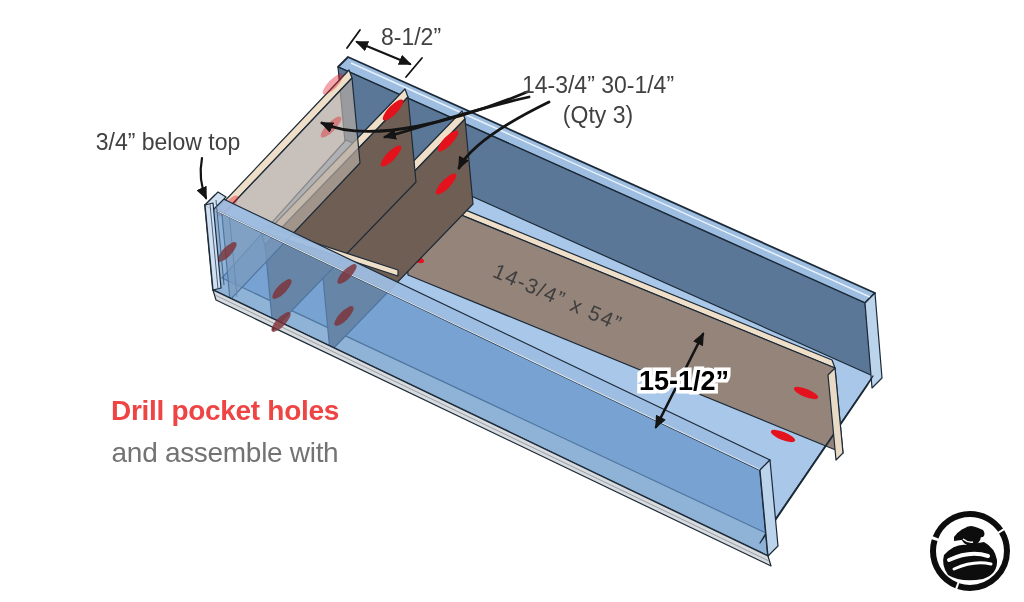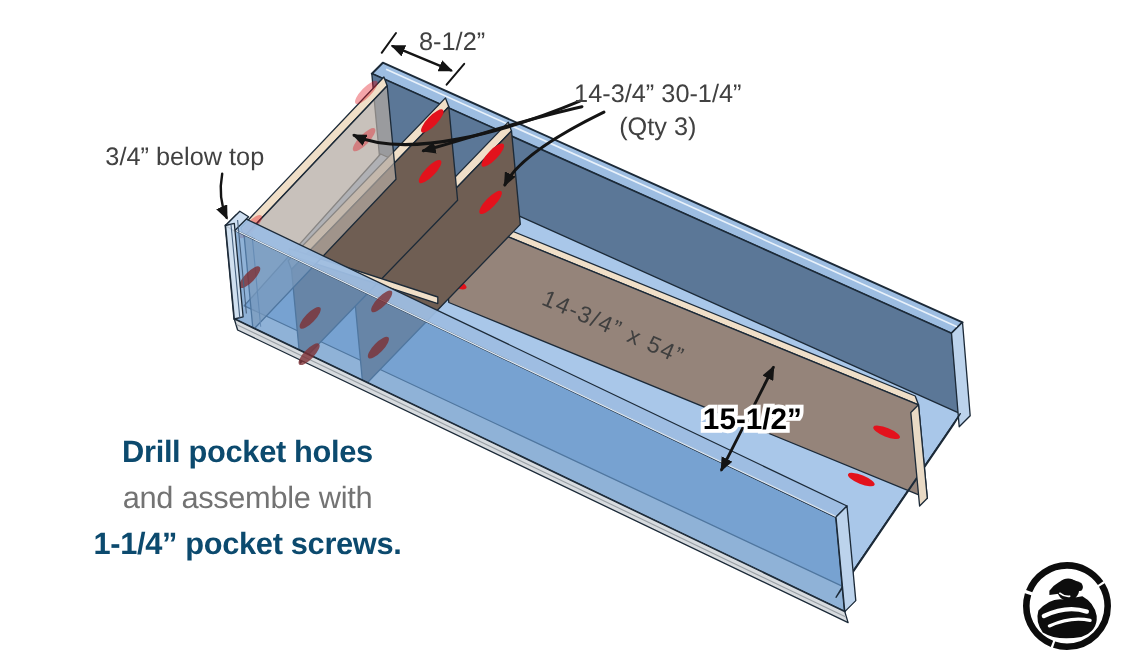--- a/index.html
+++ b/index.html
@@ -15,21 +15,21 @@
   .rot-label{font-size:21px;fill:#3f3f3f;letter-spacing:1.5px;text-anchor:middle;}
   .edge{stroke:#1c2a38;stroke-width:1.8;stroke-linejoin:round;}
   .edge-thin{stroke:#1c2a38;stroke-width:1.2;stroke-linejoin:round;}
   .arrow{fill:none;stroke:#141414;stroke-width:2.8;stroke-linecap:round;}
   .arrow-dim{fill:none;stroke:#141414;stroke-width:2.2;stroke-linecap:round;}
   .tick{stroke:#141414;stroke-width:1.8;stroke-linecap:round;}
   .note{
     position:absolute;left:50px;top:390px;width:350px;text-align:center;
     font-size:28px;line-height:42px;letter-spacing:-0.3px;
   }
-  .note .accent{color:#0c4a6e;font-weight:700;}
+  .note .accent{color:#ef4444;font-weight:700;}
   .note .plain{color:#737373;font-weight:400;}
 </style>
 </head>
 <body>
 
 <div class="stage">
   <svg width="1024" height="602" viewBox="0 0 1024 602">
     <defs>
       <marker id="ah" markerWidth="13" markerHeight="11" refX="11" refY="5.5" orient="auto-start-reverse" markerUnits="userSpaceOnUse" viewBox="0 0 13 11">
         <path d="M0,0 L13,5.5 L0,11 Z" fill="#141414"></path>
@@ -145,15 +145,14 @@
       <path d="M -16,-14 Q -4,-30 13,-21 Q 16,-17 13,-14 L -16,-10 Z" fill="#0d0d0d"></path>
       <path d="M -7,-12 Q -2,-8 3,-9" stroke="#ffffff" stroke-width="1.6" fill="none"></path>
       <path d="M -21,9 Q 0,-1 18,5" stroke="#ffffff" stroke-width="4" fill="none" stroke-linecap="round"></path>
       <path d="M -16,18 Q 4,9 21,13" stroke="#ffffff" stroke-width="3" fill="none" stroke-linecap="round"></path>
     </g>
   </svg>
 
   <div class="note">
     <div class="accent">Drill pocket holes</div>
     <div class="plain">and assemble with</div>
-    <div class="accent">1-1/4” pocket screws.</div>
   </div>
 </div>
 
 </body></html>

